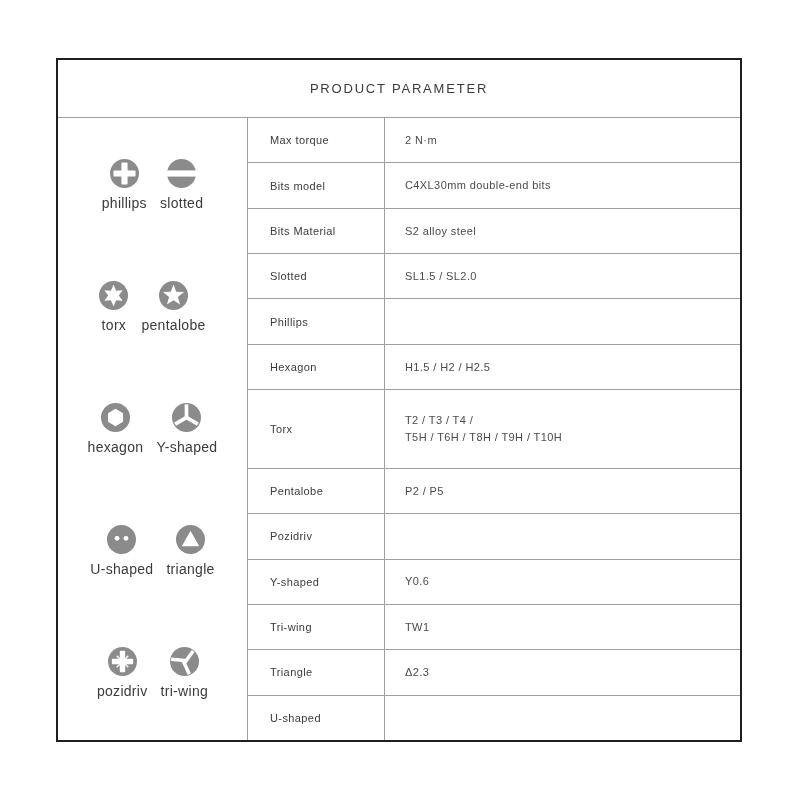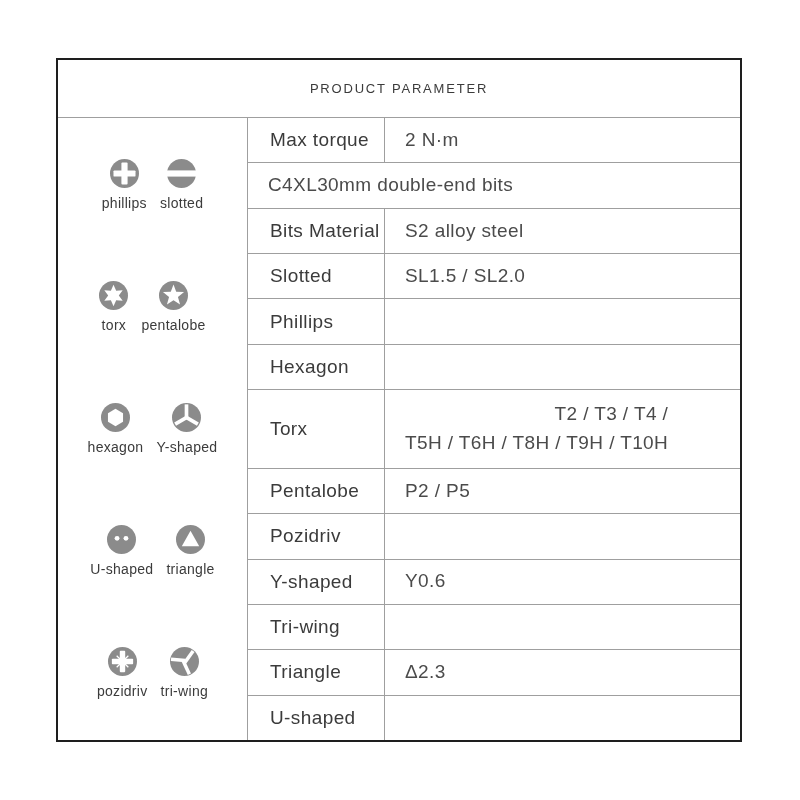--- a/index.html
+++ b/index.html
@@ -28,27 +28,27 @@
   .group{display:flex;justify-content:center;align-items:flex-start;gap:13px;}
   .item{display:flex;flex-direction:column;align-items:center;gap:7px;}
   .ilabel{font-size:14px;letter-spacing:0.3px;color:var(--text-dark,#3b3b3b);white-space:nowrap;}
   .bit{display:block;}
   .bit .base{fill:var(--icon-gray,#8b8b8b);}
   .bit .cut{fill:var(--icon-cutout,#ffffff);}
   .table{flex:1;display:flex;flex-direction:column;min-width:0;}
   .row{flex:1;display:flex;border-bottom:1px solid var(--line-gray,#9f9f9f);min-height:0;}
   .row:last-child{border-bottom:none;}
   .row.tall{flex:1.75;}
-  .cell{display:flex;align-items:center;font-size:19px;letter-spacing:0.4px;box-sizing:border-box;}
+  .cell{display:flex;align-items:center;font-size:11px;letter-spacing:0.4px;box-sizing:border-box;}
   .cell.label{
     flex:0 0 137px;padding-left:22px;
     border-right:1px solid var(--line-gray,#9f9f9f);
     font-weight:500;color:var(--text-dark,#3b3b3b);
   }
-  .cell.value{flex:1;padding-left:20px;color:var(--text-value,#4b4b4b);white-space:pre-line;line-height:1.5;text-align:right;}
+  .cell.value{flex:1;padding-left:20px;color:var(--text-value,#4b4b4b);white-space:pre-line;line-height:1.5;}
 </style>
 </head>
 <body>
 
 <div class="page">
   <div class="frame">
 
     <div class="title-row">PRODUCT PARAMETER</div>
 
     <div class="body">
@@ -150,54 +150,57 @@
         </div>
 
       </div>
 
       <div class="table">
         <div class="row">
           <div class="cell label">Max torque</div>
           <div class="cell value">2 N·m</div>
         </div>
         <div class="row">
+          <div class="cell label">Bits model</div>
           <div class="cell value">C4XL30mm double-end bits</div>
         </div>
         <div class="row">
           <div class="cell label">Bits Material</div>
           <div class="cell value">S2 alloy steel</div>
         </div>
         <div class="row">
           <div class="cell label">Slotted</div>
           <div class="cell value">SL1.5 / SL2.0</div>
         </div>
         <div class="row">
           <div class="cell label">Phillips</div>
         </div>
         <div class="row">
           <div class="cell label">Hexagon</div>
+          <div class="cell value">H1.5 / H2 / H2.5</div>
         </div>
         <div class="row tall">
           <div class="cell label">Torx</div>
           <div class="cell value">T2 / T3 / T4 /
 T5H / T6H / T8H / T9H / T10H</div>
         </div>
         <div class="row">
           <div class="cell label">Pentalobe</div>
           <div class="cell value">P2 / P5</div>
         </div>
         <div class="row">
           <div class="cell label">Pozidriv</div>
         </div>
         <div class="row">
           <div class="cell label">Y-shaped</div>
           <div class="cell value">Y0.6</div>
         </div>
         <div class="row">
           <div class="cell label">Tri-wing</div>
+          <div class="cell value">TW1</div>
         </div>
         <div class="row">
           <div class="cell label">Triangle</div>
           <div class="cell value">Δ2.3</div>
         </div>
         <div class="row">
           <div class="cell label">U-shaped</div>
         </div>
       </div>
 

